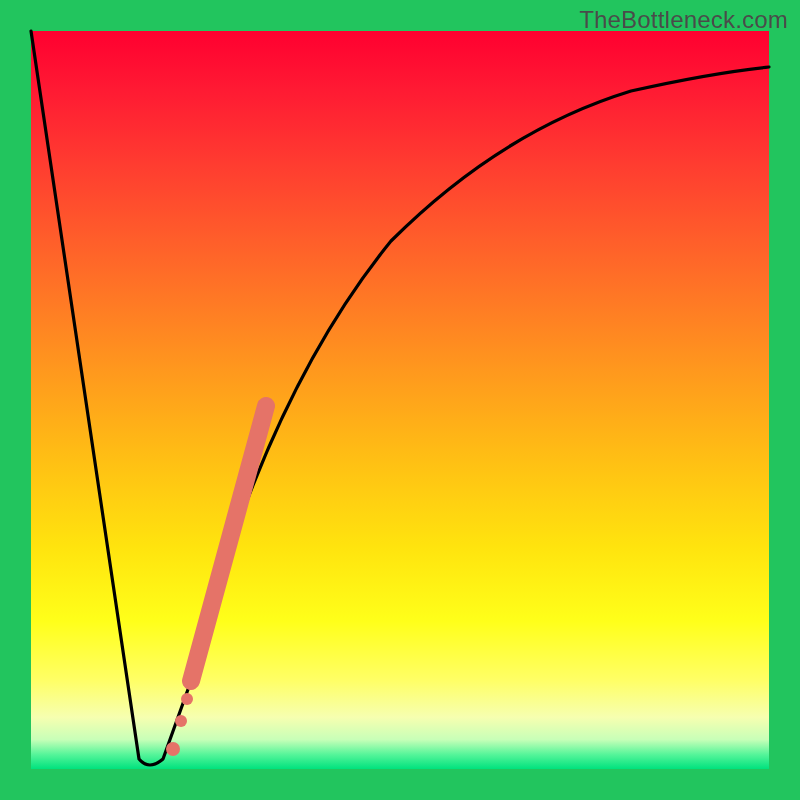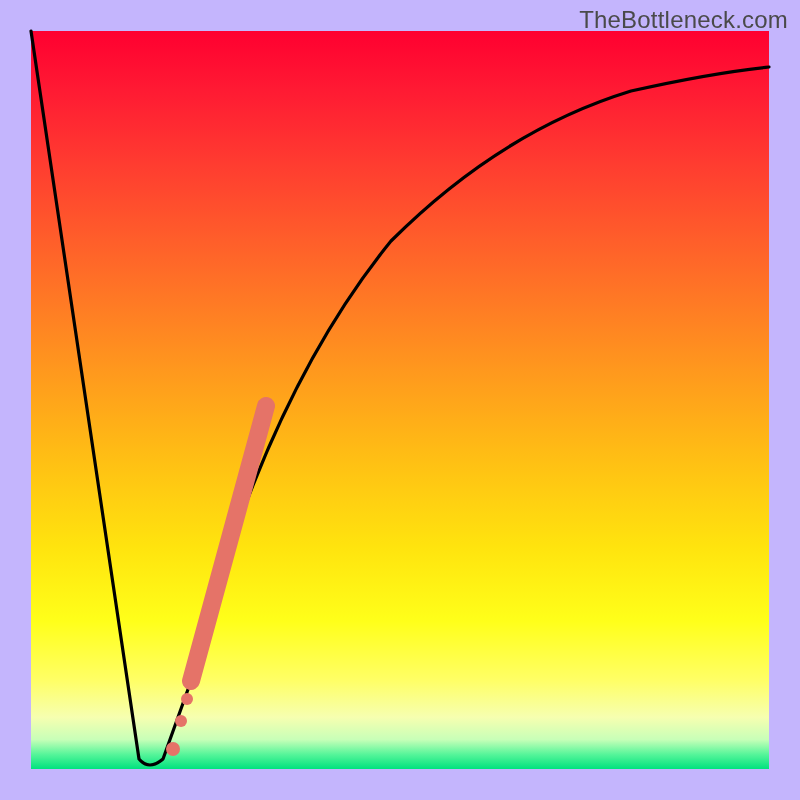--- a/index.html
+++ b/index.html
@@ -8,21 +8,21 @@
     width: 800px;
     height: 800px;
     overflow: hidden;
     background: #000;
     font-family: Arial, Helvetica, sans-serif;
   }
   .frame {
     position: relative;
     width: 800px;
     height: 800px;
-    background: #c4b5fd;
+    background: #22c55e;
   }
   .plot-area {
     position: absolute;
     left: 31px;
     top: 31px;
     width: 738px;
     height: 738px;
     
     background: linear-gradient(to bottom,
       #ff0030 0%,

